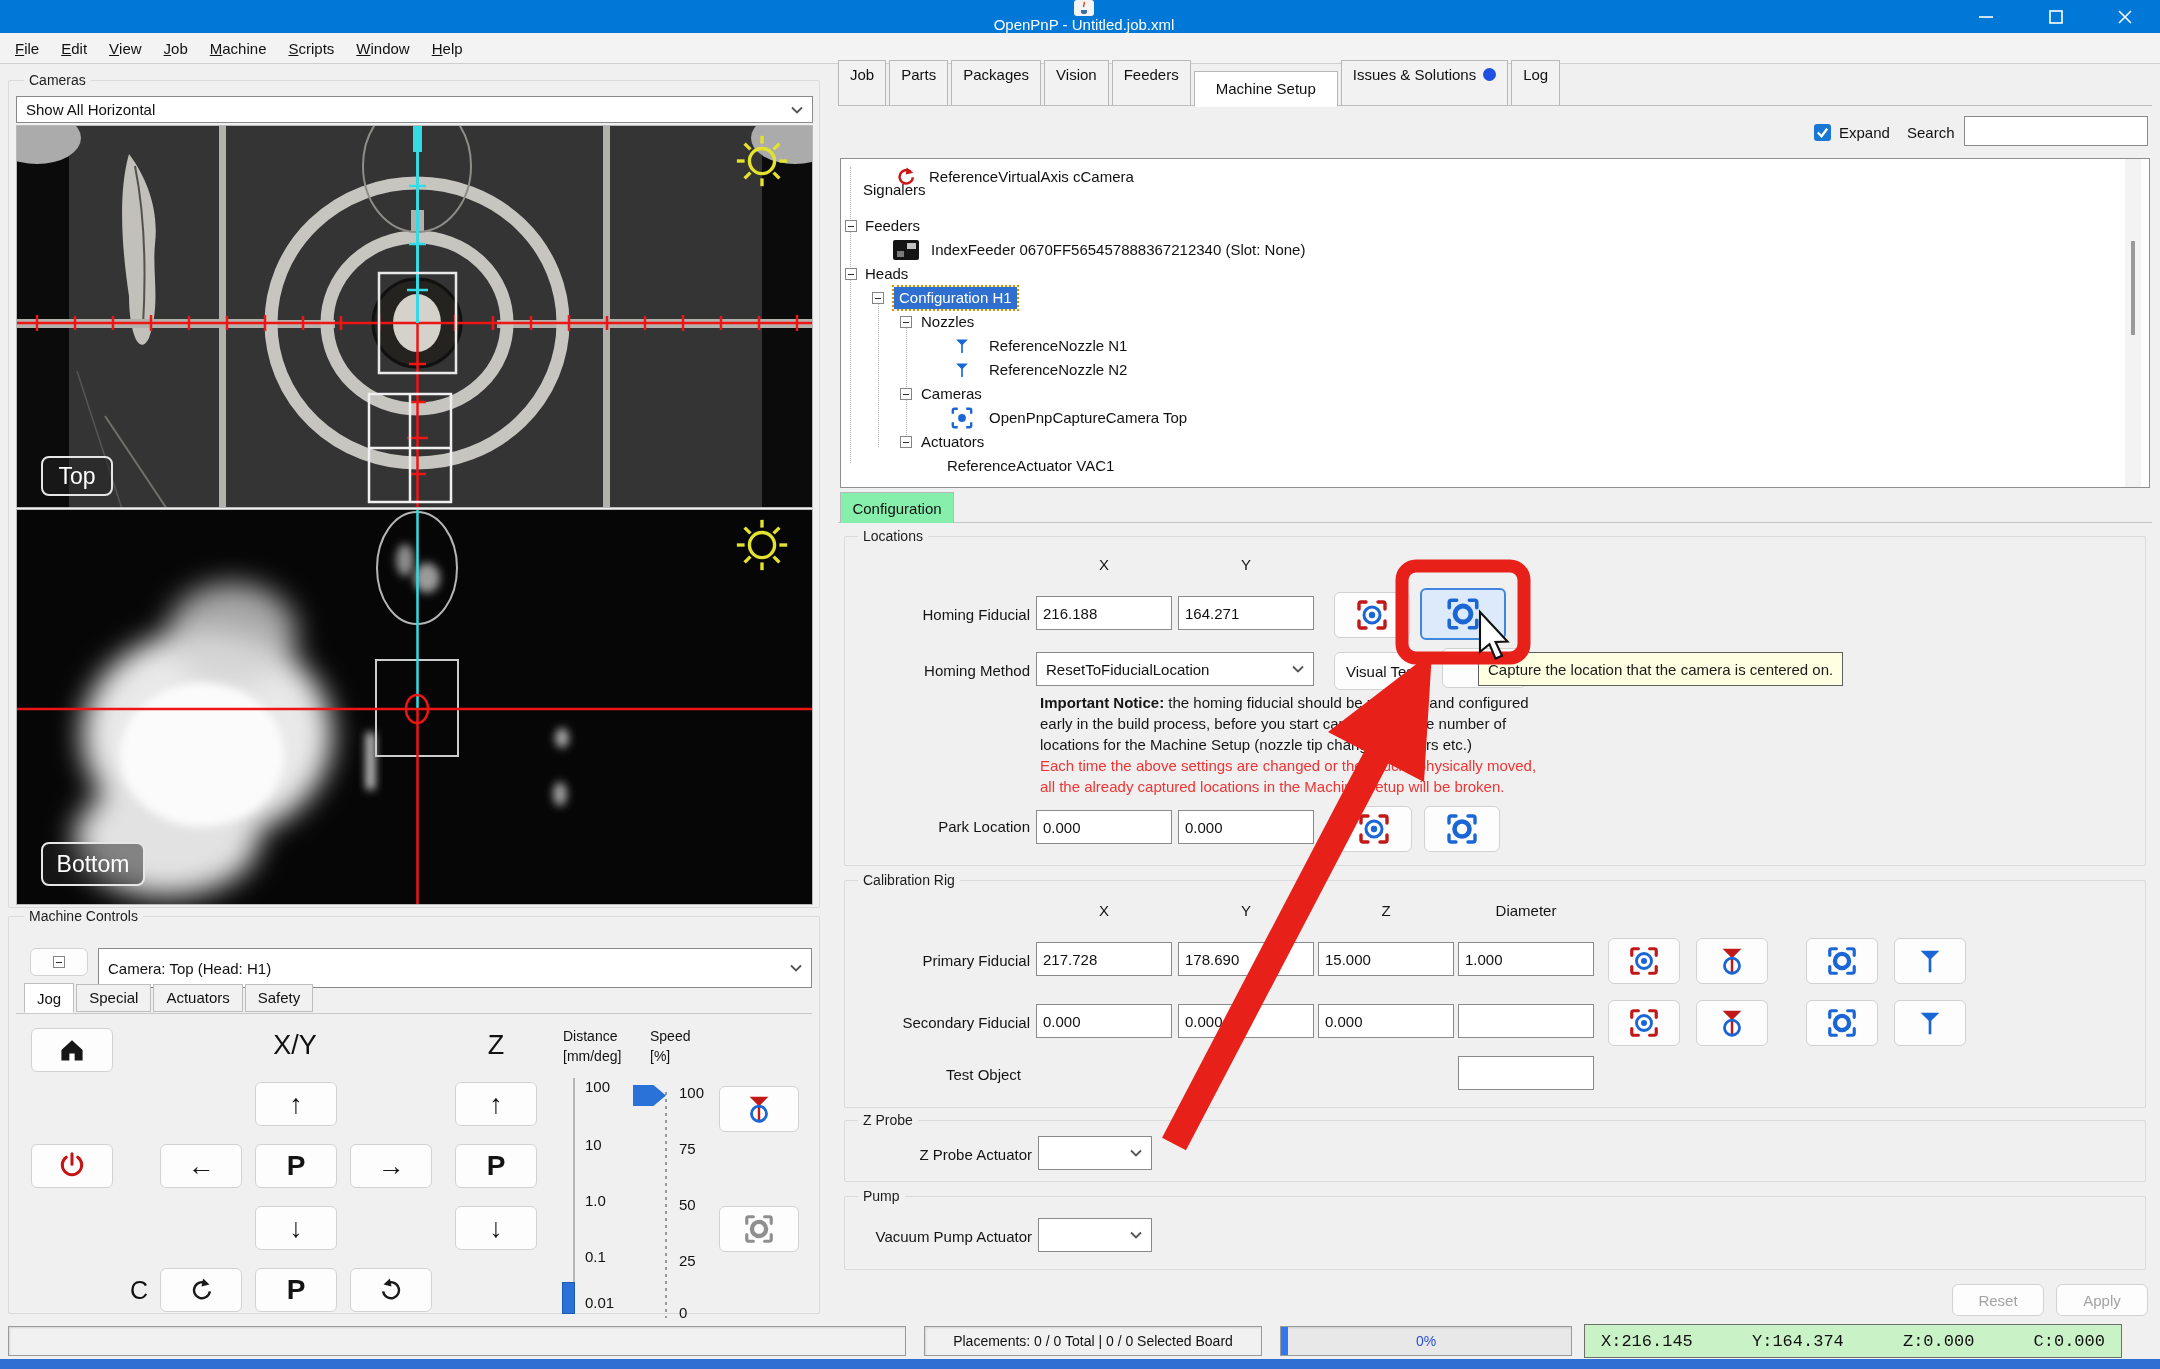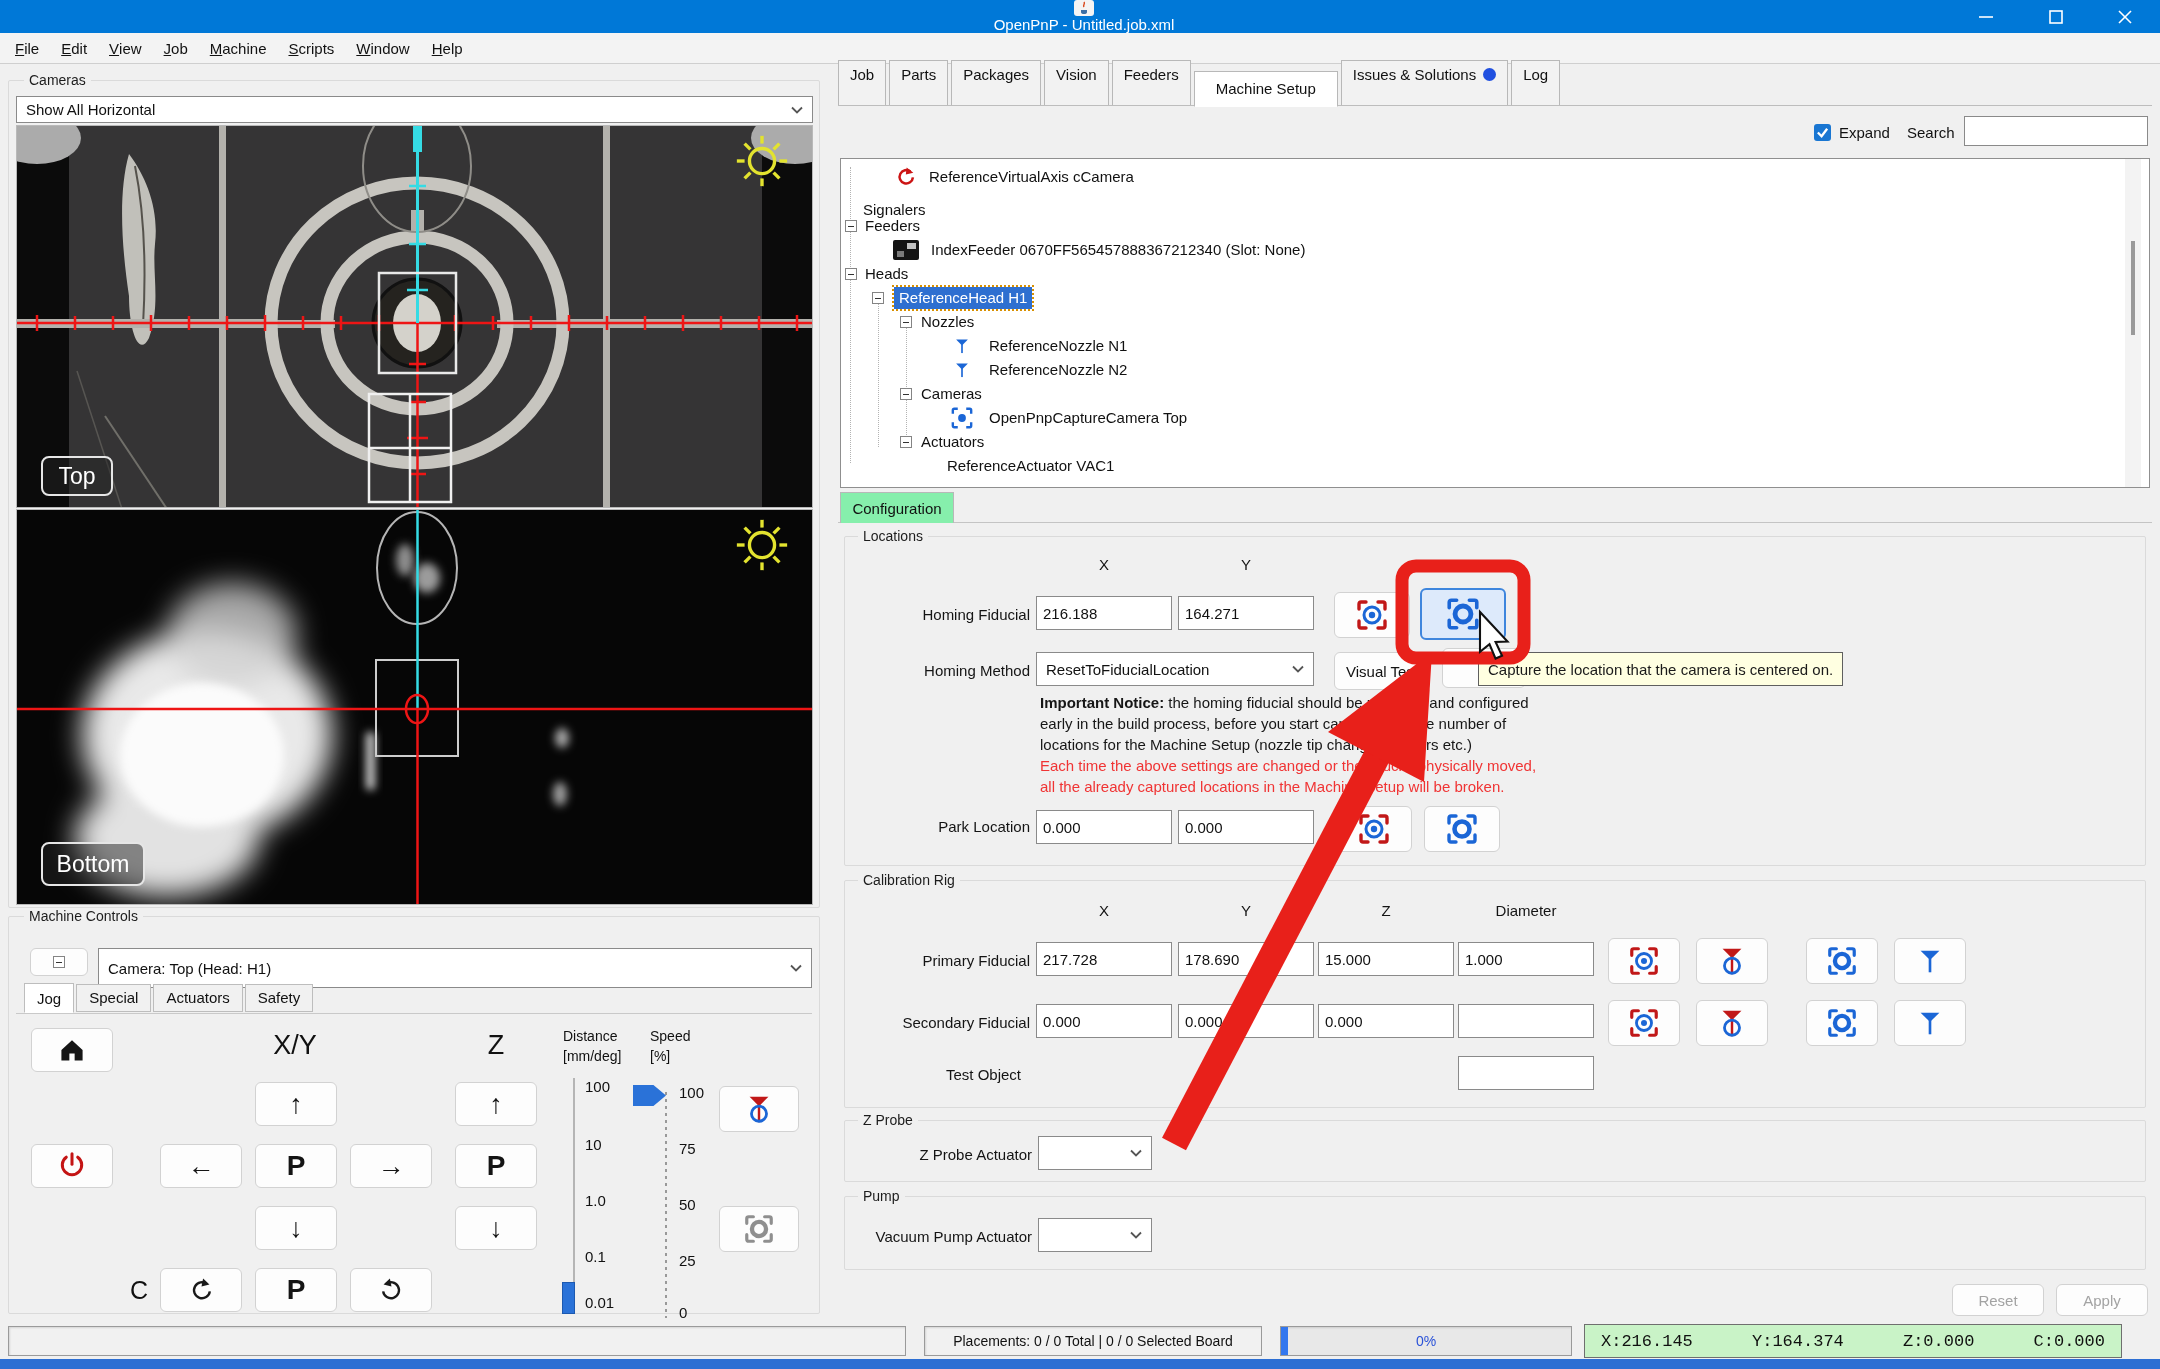--- a/index.html
+++ b/index.html
@@ -392,35 +392,35 @@
 <div class="tree">
   <div class="tdot" style="left:9px;top:8px;height:296px"></div>
   <div class="tdot" style="left:37px;top:142px;height:146px"></div>
   <div class="tdot" style="left:65px;top:166px;height:120px"></div>
 
   <div class="ticon" style="left:54px;top:8px"><svg width="20" height="20">
         <use href="#i-rot"></use>
       </svg></div>
   <div class="trow" style="left:88px;top:7px">ReferenceVirtualAxis cCamera</div>
 
-  <div class="trow" style="left:22px;top:40px">Signalers</div>
+  <div class="trow" style="left:22px;top:20px">Signalers</div>
 
   <div class="exp" style="left:4px;top:61px"></div>
   <div class="trow" style="left:24px;top:56px">Feeders</div>
 
   <div class="ticon" style="left:52px;top:81px"><svg width="26" height="20">
         <use href="#i-feeder"></use>
       </svg></div>
   <div class="trow" style="left:90px;top:80px">IndexFeeder 0670FF565457888367212340 (Slot: None)</div>
 
   <div class="exp" style="left:4px;top:109px"></div>
   <div class="trow" style="left:24px;top:104px">Heads</div>
 
   <div class="exp" style="left:31px;top:133px"></div>
-  <div class="trow sel" style="left:53px;top:128px">ReferenceHead H1</div>
+  <div class="trow sel" style="left:53px;top:128px">Configuration H1</div>
 
   <div class="exp" style="left:59px;top:157px"></div>
   <div class="trow" style="left:80px;top:152px">Nozzles</div>
 
   <div class="ticon" style="left:111px;top:176px"><svg width="20" height="22" viewBox="0 0 34 34">
         <use href="#i-nozcap"></use>
       </svg></div>
   <div class="trow" style="left:148px;top:176px">ReferenceNozzle N1</div>
 
   <div class="ticon" style="left:111px;top:200px"><svg width="20" height="22" viewBox="0 0 34 34">

